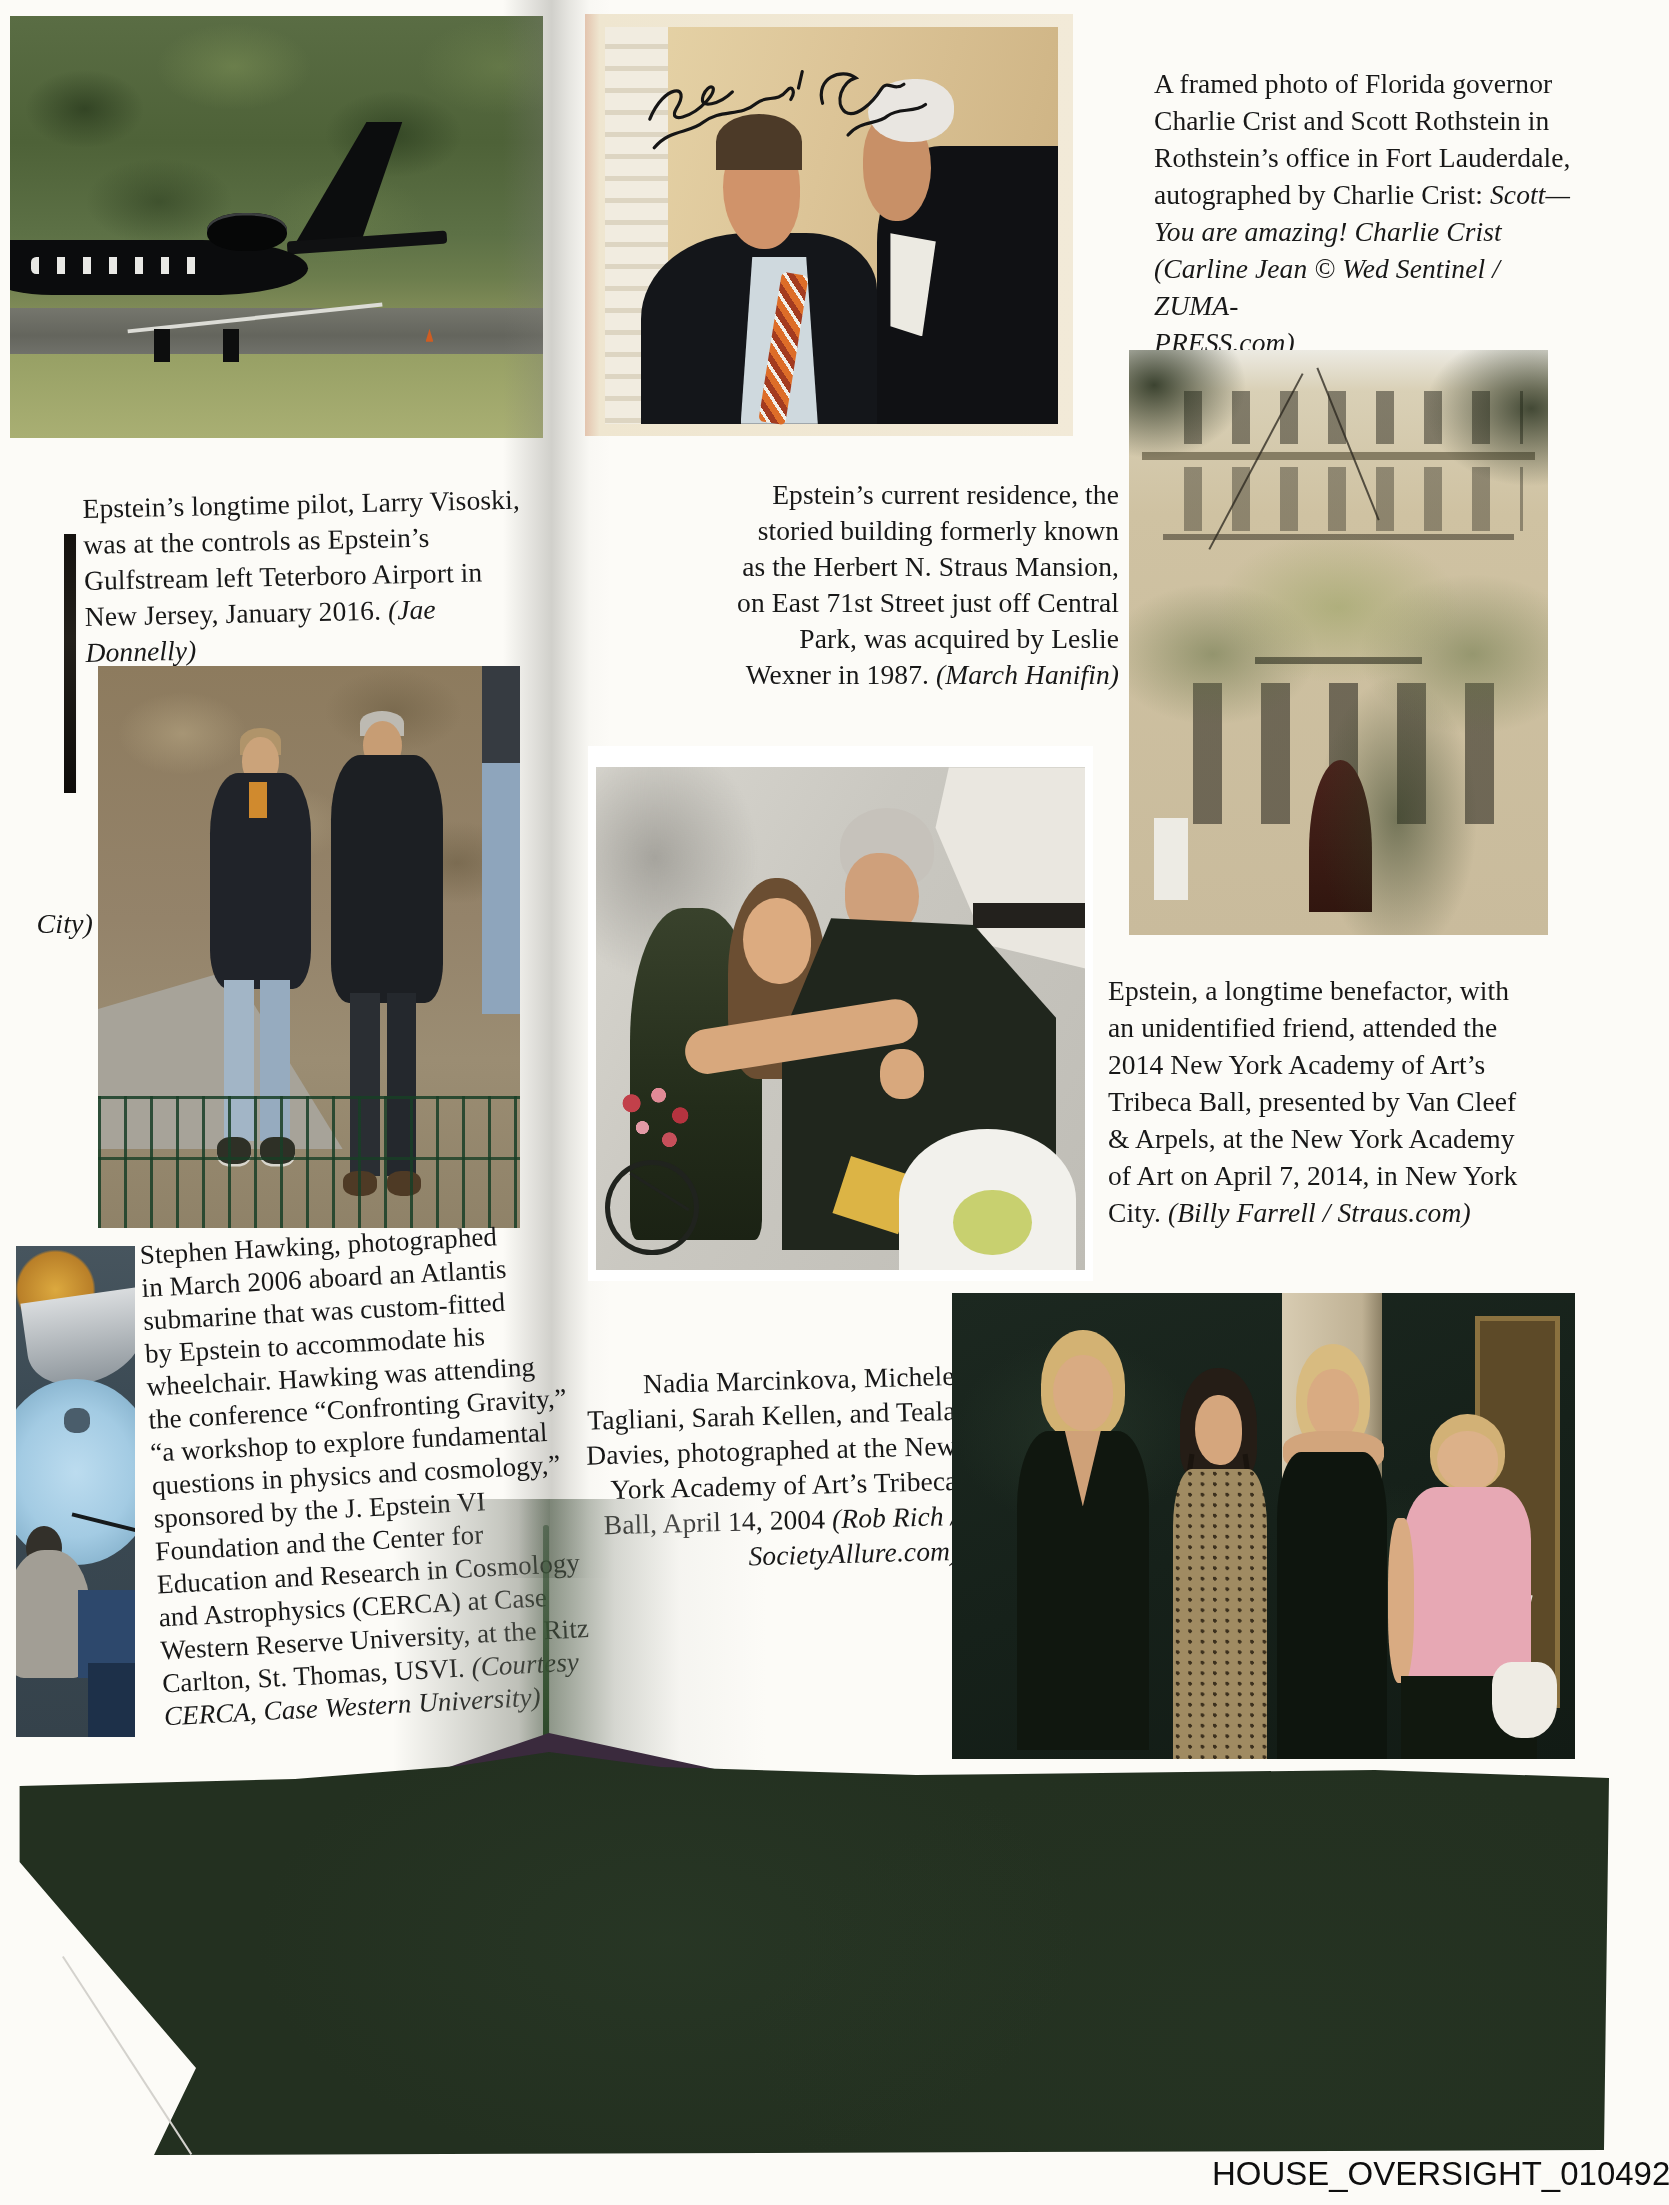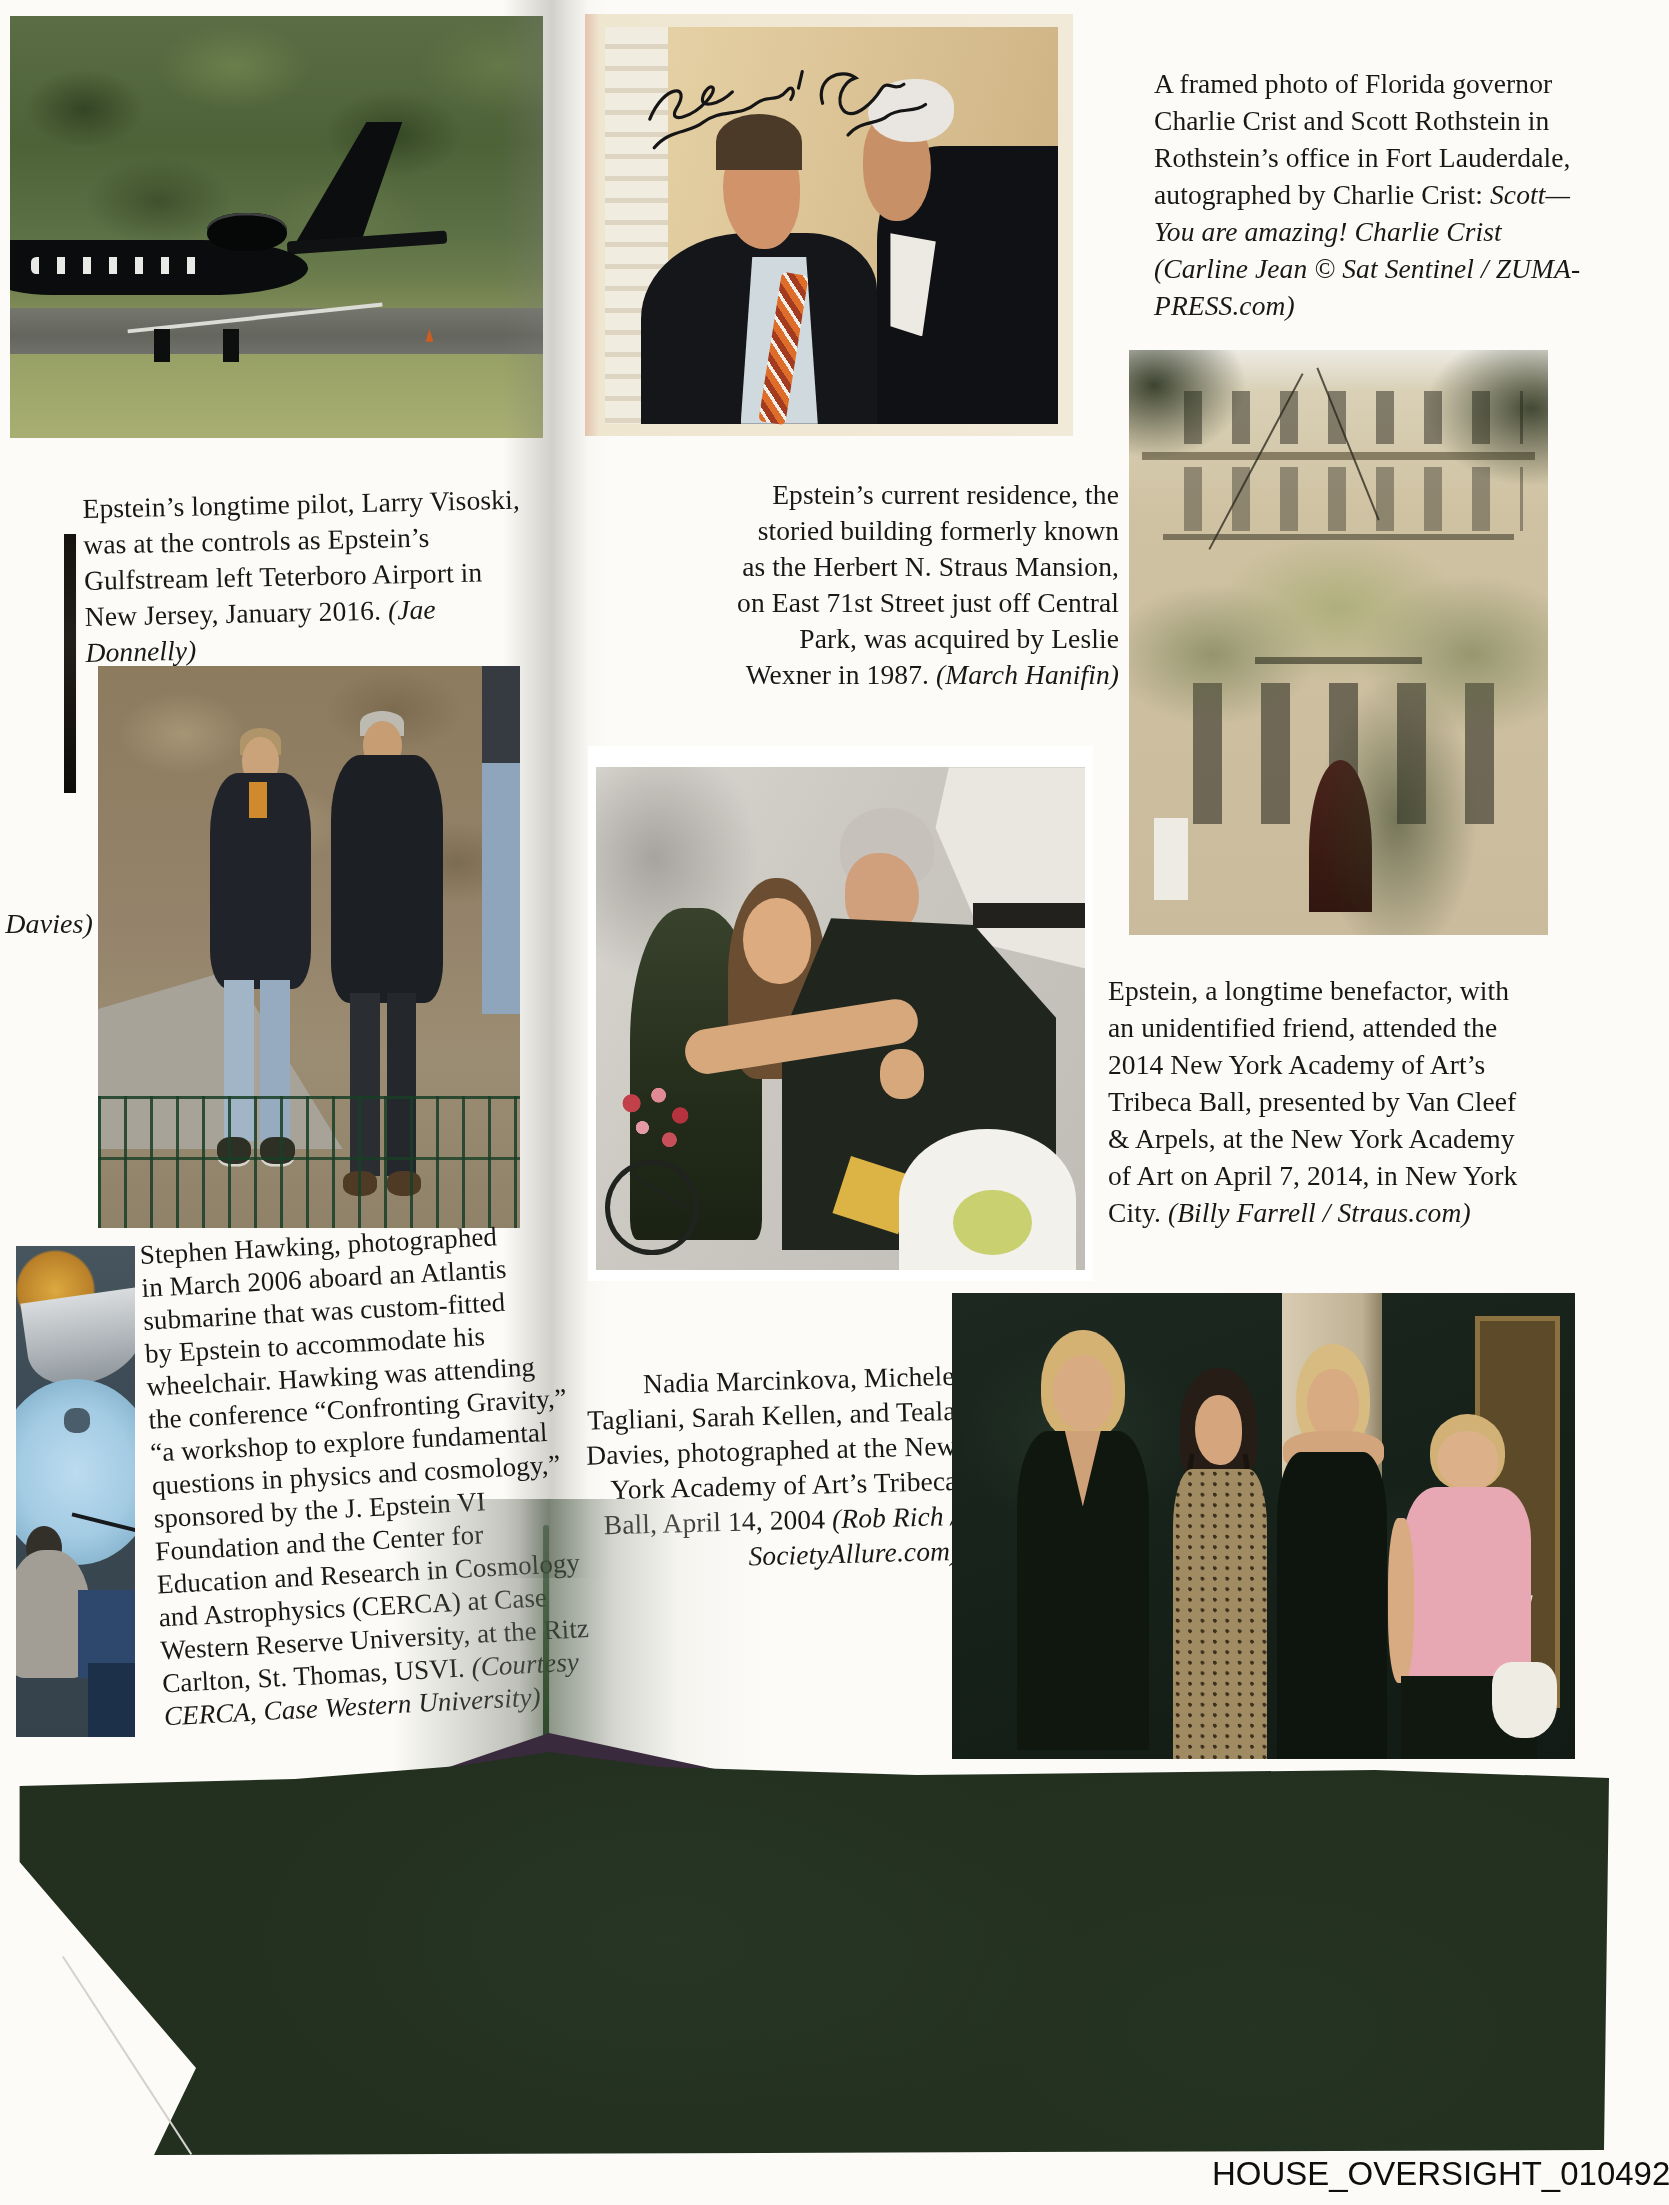--- a/index.html
+++ b/index.html
@@ -359,21 +359,21 @@
       </svg>
       <span class="sr">Scott— You're amazing! Charlie Crist</span>
     </div>
   </div>
 
   <div class="caption cap-crist"><span>A framed photo of Florida governor
 Charlie Crist and Scott Rothstein in
 Rothstein’s office in Fort Lauderdale,
 autographed by Charlie Crist: </span><span class="ital">Scott—
 You are amazing! Charlie Crist
-(Carline Jean © Sat Sentinel / ZUMA-
+(Carline Jean © Wed Sentinel / ZUMA-
 PRESS.com)</span></div>
 
   <div class="left-strip"></div>
 
   <div class="caption cap-pilot"><span>Epstein’s longtime pilot, Larry Visoski,
 was at the controls as Epstein’s
 Gulfstream left Teterboro Airport in
 New Jersey, January 2016.  </span><span class="ital">(Jae Donnelly)</span></div>
 
   <div class="caption cap-residence right"><span>Epstein’s current residence, the
@@ -415,21 +415,21 @@
       <div class="fig-coat"></div>
       <div class="leg1"></div>
       <div class="leg2"></div>
       <div class="shoe1"></div>
       <div class="shoe2"></div>
     </div>
     <div class="park-bystander"></div>
     <div class="park-fence"></div>
   </div>
 
-  <div class="caption cap-partial right"><span class="ital">Davies)</span></div>
+  <div class="caption cap-partial right"><span class="ital">City)</span></div>
 
   <div class="photo photo-ball" aria-label="Epstein in a dark polo with his arm around a smiling young woman at a gala table">
     <div class="ball-inner">
       <div class="ball-pillar"></div>
       <div class="ball-white-guy"></div>
       <div class="ball-belt"></div>
       <div class="ball-woman-hair"></div>
       <div class="ball-woman-face"></div>
       <div class="ball-jeff-hair"></div>
       <div class="ball-jeff-face"></div>

